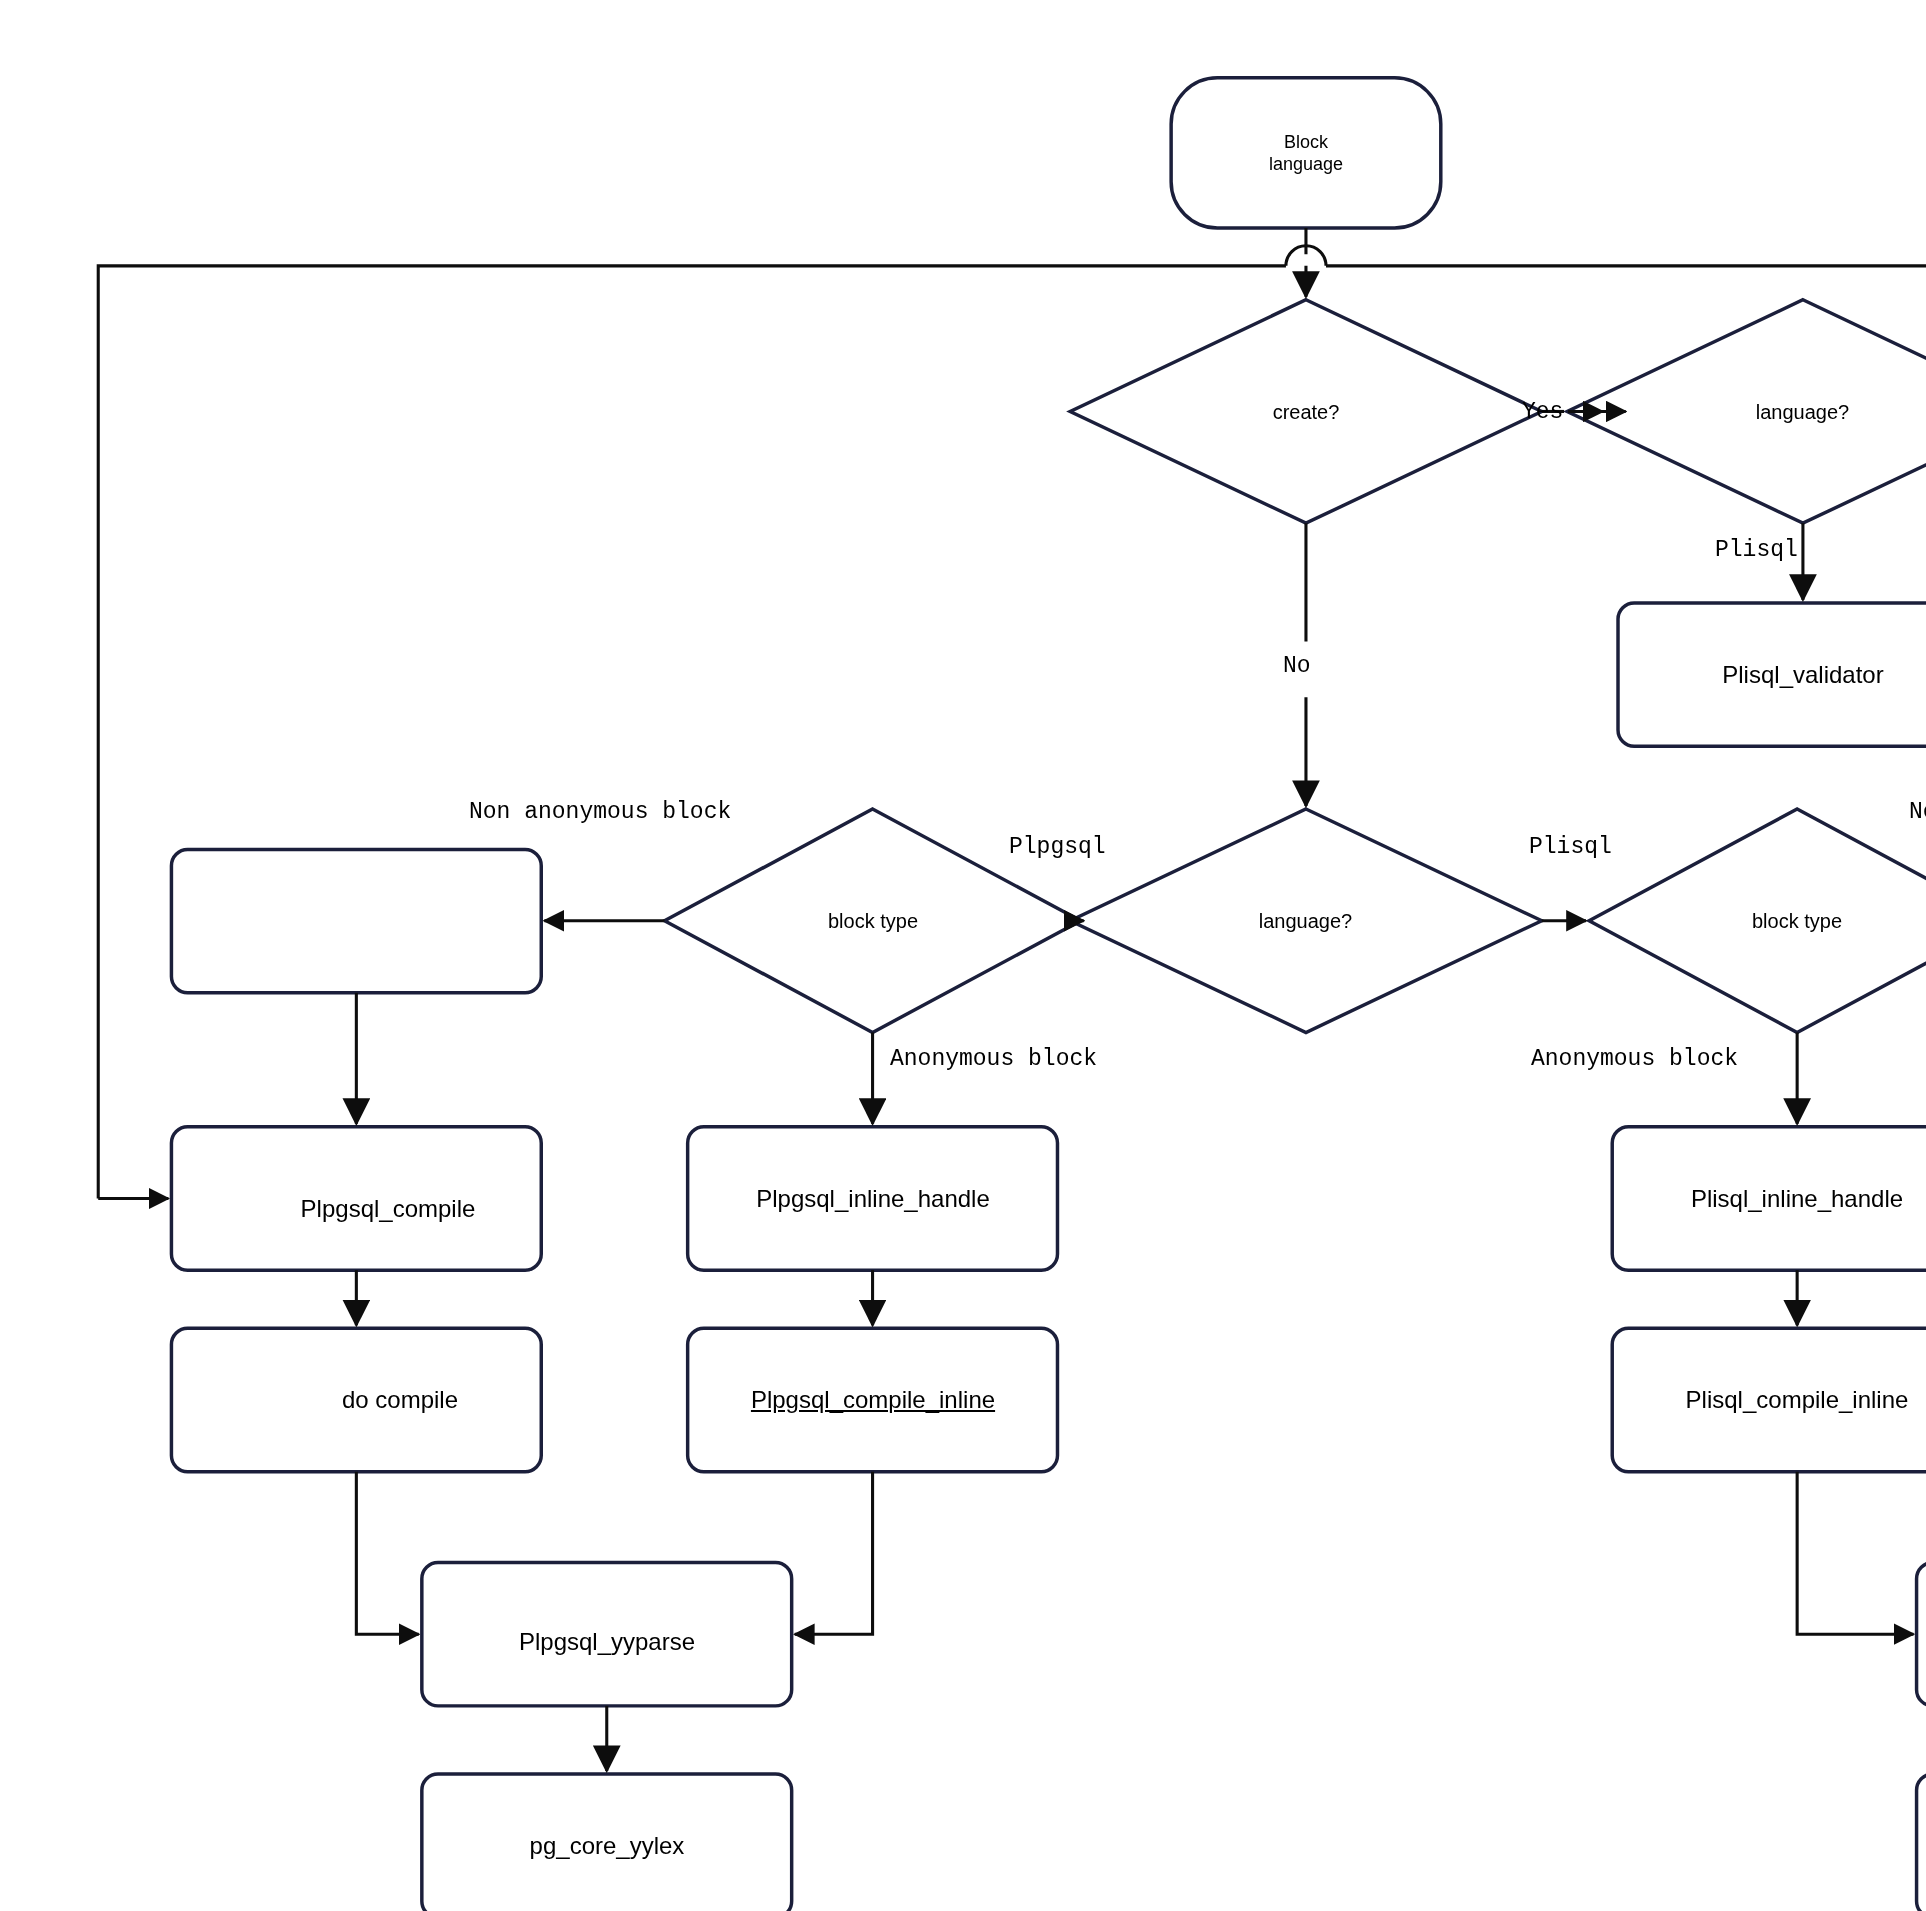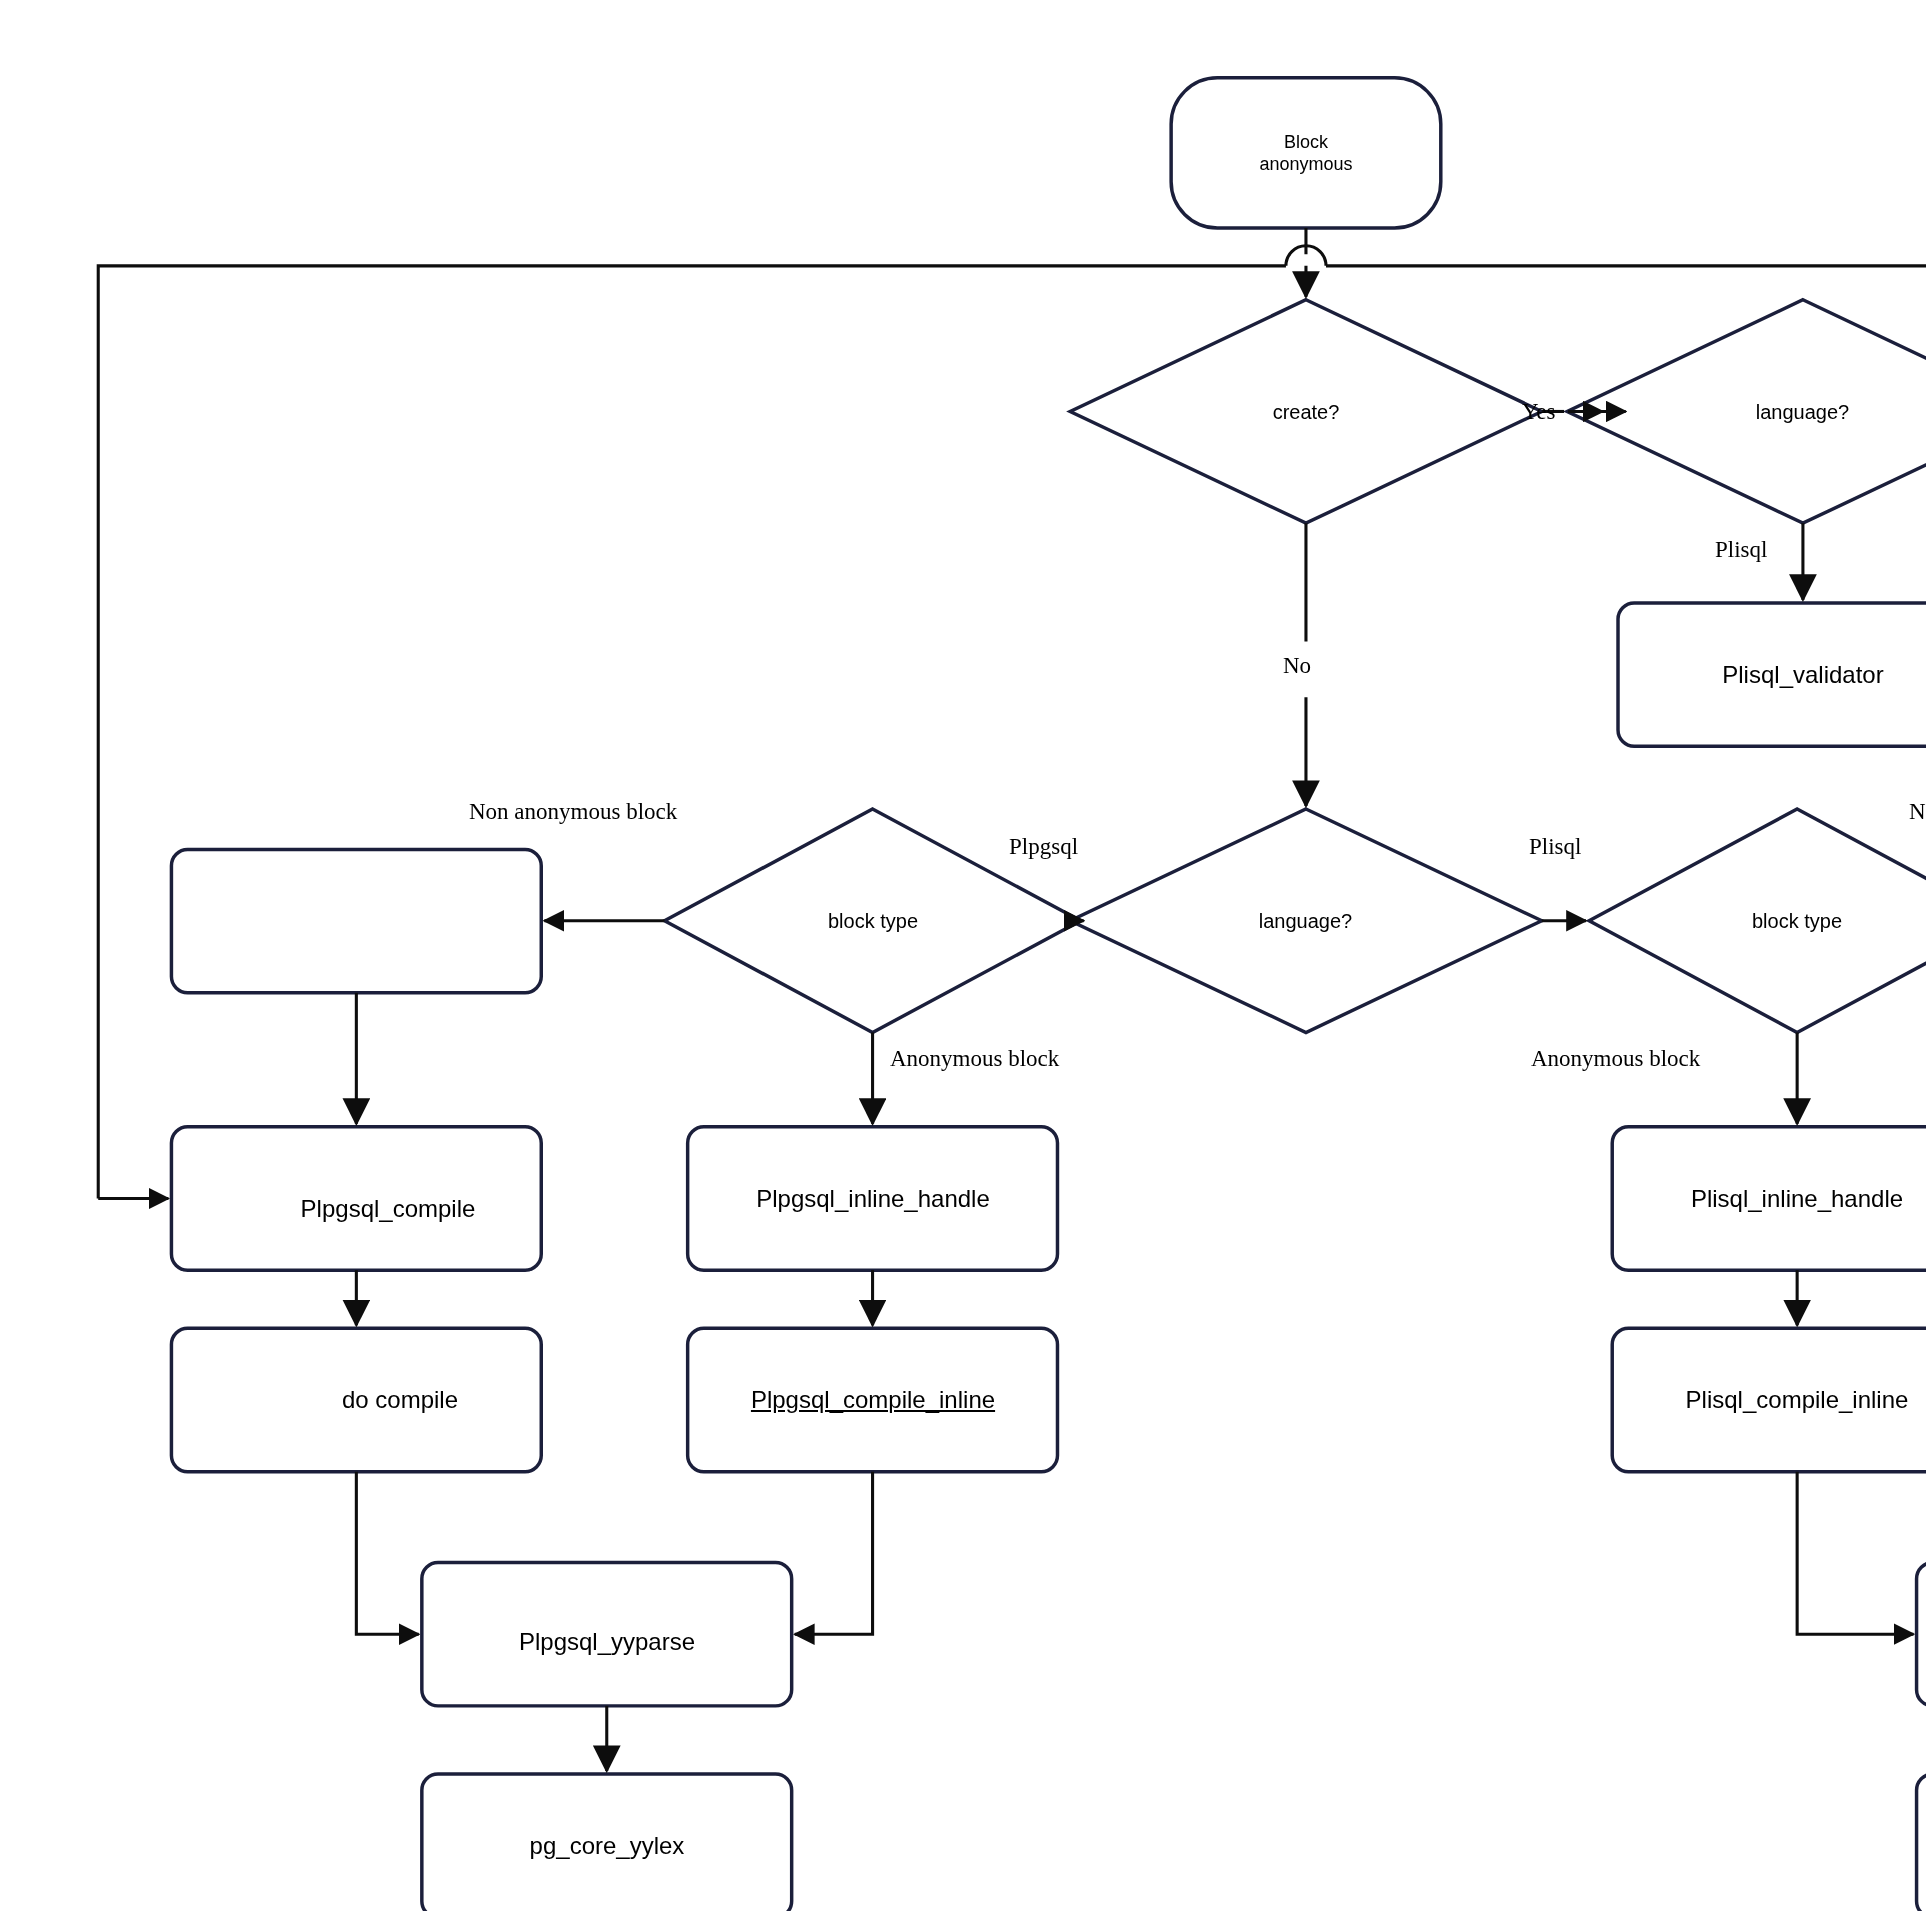--- a/index.html
+++ b/index.html
@@ -14,21 +14,21 @@
     font-family:"Liberation Sans", sans-serif;
     pointer-events:none;
     line-height:1.25;
   }
   .box-label{font-size:24px;}
   .diamond-label{font-size:20px;}
   .edge-label{
     position:absolute;
     font-size:23px;
     color:#000000;
-    font-family:Liberation Serif, serif;
+    font-family:Liberation Mono, monospace;
     white-space:nowrap;
     display:flex;align-items:center;
   }
   .start-label{font-size:18px;}
 </style>
 </head>
 <body>
 
 <div id="stage">
 
@@ -170,21 +170,21 @@
       
       <path d="M 1575 4428 L 1575 4597" marker-end="url(#arrowThin)"></path>
 
       
       <path d="M 5455 4428 L 5455 4597" marker-end="url(#arrowThin)"></path>
     </g>
   </svg>
 
   <div class="node-label start-label" style="left:1171px;top:78px;width:270px;height:150px;flex-direction:column;">
     <span>Block</span>
-    <span>anonymous</span>
+    <span>language</span>
   </div>
 
   <div class="node-label diamond-label" style="left:1171px;top:388px;width:270px;height:48px;">
     <span>create?</span>
   </div>
 
   <div class="node-label diamond-label" style="left:1660px;top:388px;width:285px;height:48px;">
     <span>language?</span>
   </div>
 

